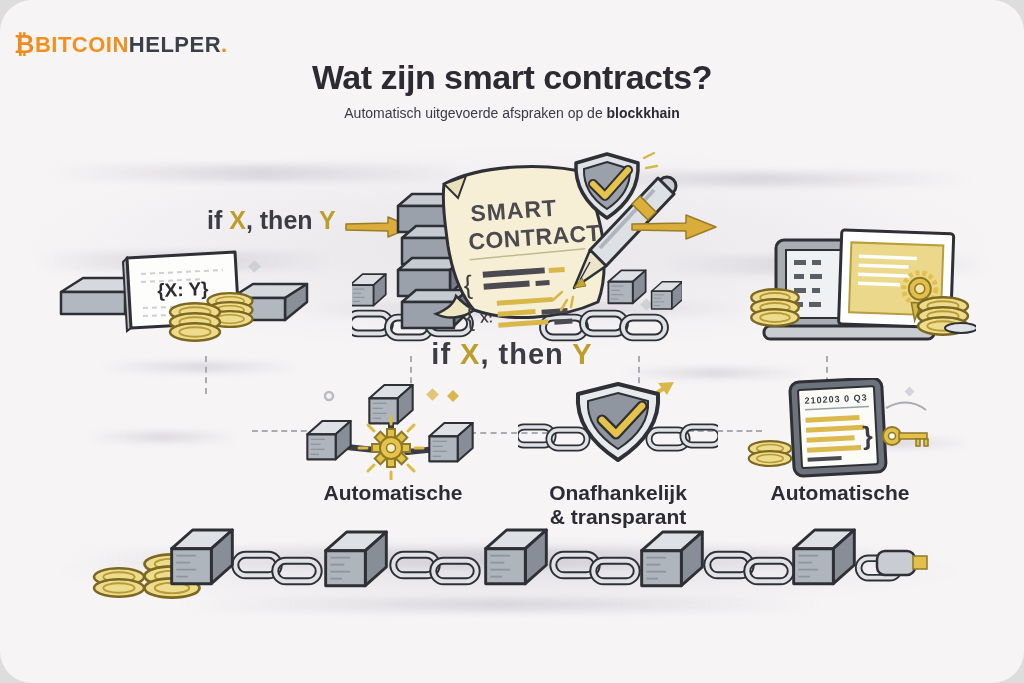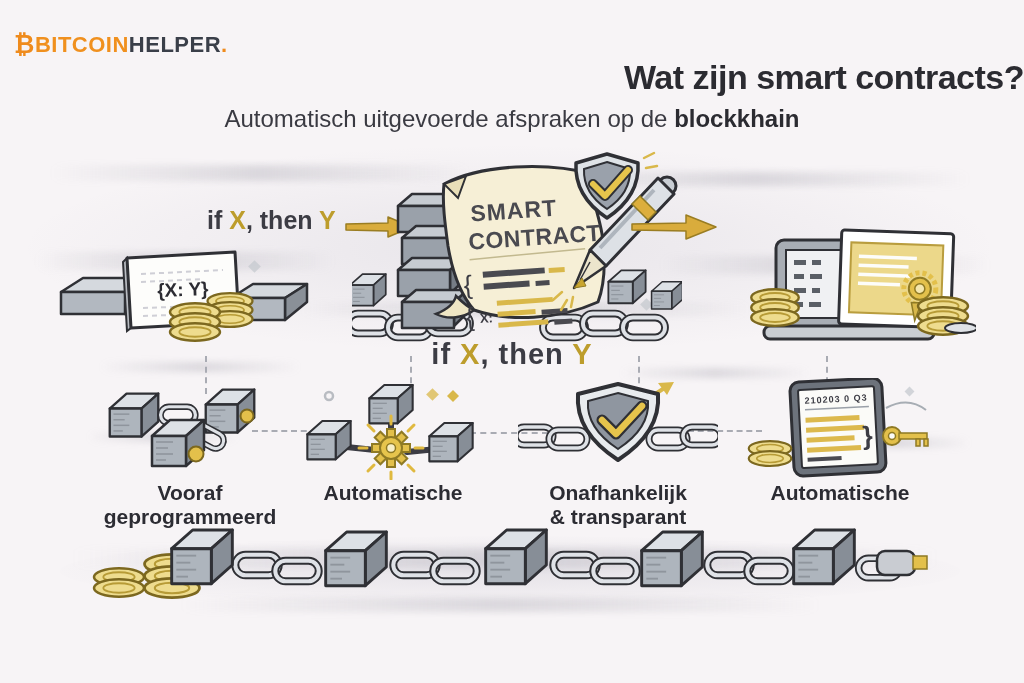--- a/index.html
+++ b/index.html
@@ -1,19 +1,20 @@
 <!DOCTYPE html>
 <html><head>
 <meta charset="utf-8">
 <style>
   html,body{margin:0;padding:0;background:#ddd;}
   #canvas{
     position:relative;width:1024px;height:683px;overflow:hidden;
     background:#f7f4f6;
     font-family:"Liberation Sans", sans-serif;
+    border-radius:32px;
   }
   svg{display:block}
   svg text{font-family:"Liberation Sans", sans-serif;}
   .abs{position:absolute;}
   
   .blob{position:absolute;border-radius:50%;pointer-events:none;}
   .blob.band{left:28px;top:146px;width:962px;height:205px;
     background:radial-gradient(ellipse at center, rgba(222,219,226,.6), rgba(222,219,226,0) 72%);}
   .blob.floor{left:60px;top:536px;width:900px;height:70px;
     background:radial-gradient(ellipse at center, rgba(215,212,220,.55), rgba(215,212,220,0) 75%);}
@@ -21,24 +22,24 @@
     background:linear-gradient(90deg, rgba(158,156,168,0), rgba(158,156,168,.30), rgba(158,156,168,0));}
   .diamond{position:absolute;width:9px;height:9px;background:#c6c9cf;opacity:.75;transform:rotate(45deg);}
   .diamond.gold{background:#d9b84a;}
   
   .logo{position:absolute;left:14px;top:30px;font-weight:700;font-size:22px;letter-spacing:.5px;white-space:nowrap;}
   .logo .sym{color:#ef8b1d;font-size:25px;vertical-align:-1px;}
   .logo .p1{color:#f0901e;}
   .logo .p2{color:#3a3f49;}
   .logo .dot{color:#ef8b1d;}
   
-  .title{position:absolute;top:58px;left:0;width:100%;text-align:right;
+  .title{position:absolute;top:58px;left:0;width:100%;text-align:center;
     font-size:34px;font-weight:700;color:#2b2b31;letter-spacing:-.5px;}
   .subtitle{position:absolute;top:105px;left:0;width:100%;text-align:center;
-    font-size:24px;color:#3a3a42;}
+    font-size:14px;color:#3a3a42;}
   .subtitle .em{font-weight:700;color:#2b2b31;}
   
   .ifthen{font-weight:700;color:#3c3c44;white-space:nowrap;}
   .ifthen .gold{color:#bd9d2c;}
   .ifthen1{position:absolute;left:207px;top:206px;font-size:25px;}
   .ifthen2{position:absolute;top:338px;left:0;width:100%;text-align:center;font-size:29px;letter-spacing:1px;}
   
   .feature{position:absolute;width:220px;text-align:center;}
   .feature svg{margin:0 auto;}
   .feature .label{margin-top:1px;font-size:21px;font-weight:700;color:#2c2c33;line-height:1.12;}
@@ -294,37 +295,20 @@
   </div>
 
   <div class="vdash" style="left:205px;top:356px"></div>
   <div class="vdash" style="left:410px;top:356px"></div>
   <div class="vdash" style="left:638px;top:356px"></div>
   <div class="vdash" style="left:826px;top:356px"></div>
   <div class="hdash" style="left:252px;top:430px;width:84px"></div>
   <div class="hdash" style="left:470px;top:432px;width:78px"></div>
   <div class="hdash" style="left:688px;top:430px;width:74px"></div>
 
-  <div class="feature" style="left:80px;top:380px">
-    <svg width="200" height="100" viewBox="0 0 200 100">
-      <use href="#sym-cube" x="12" y="8" width="64" height="56"></use>
-      <use href="#sym-cube" x="108" y="4" width="64" height="56"></use>
-      <use href="#sym-link" x="66" y="22" width="44" height="26"></use>
-      <g transform="rotate(28 118 56)">
-          <use href="#sym-link" x="96" y="44" width="44" height="25"></use>
-        </g>
-      <use href="#sym-cube" x="54" y="34" width="68" height="60"></use>
-      <circle cx="106" cy="74" r="7.5" fill="#e3c04b" stroke="#7c681f" stroke-width="2"></circle>
-      <circle cx="157" cy="36" r="6.5" fill="#e3c04b" stroke="#7c681f" stroke-width="2"></circle>
-    </svg>
-    <div class="label">
-      <div>Vooraf</div>
-      <div>geprogrammeerd</div>
-    </div>
-  </div>
 
   <div class="feature" style="left:283px;top:380px">
     <svg width="200" height="100" viewBox="0 0 200 100">
       <g stroke="#3c3c44" stroke-width="6" stroke-linecap="round">
         <line x1="98" y1="40" x2="98" y2="60"></line>
         <line x1="44" y1="66" x2="82" y2="70"></line>
         <line x1="154" y1="68" x2="114" y2="72"></line>
       </g>
       <use href="#sym-cube" x="70" y="0" width="56" height="50"></use>
       <use href="#sym-cube" x="8" y="36" width="56" height="50"></use>

